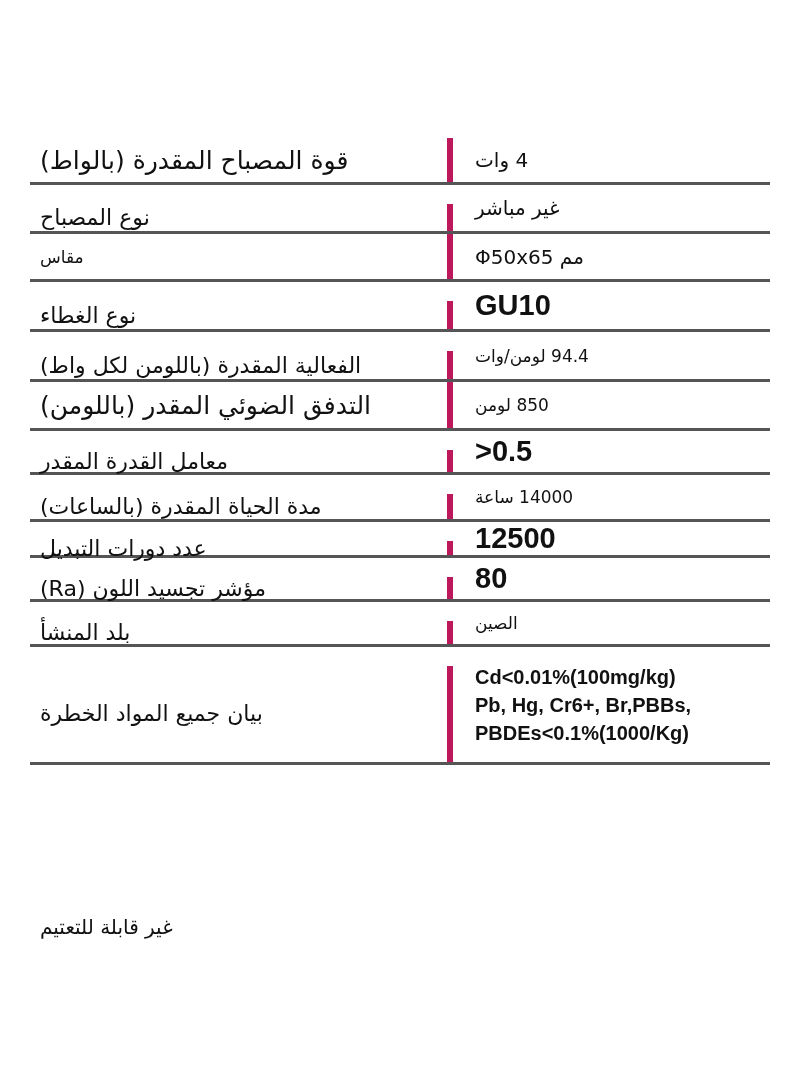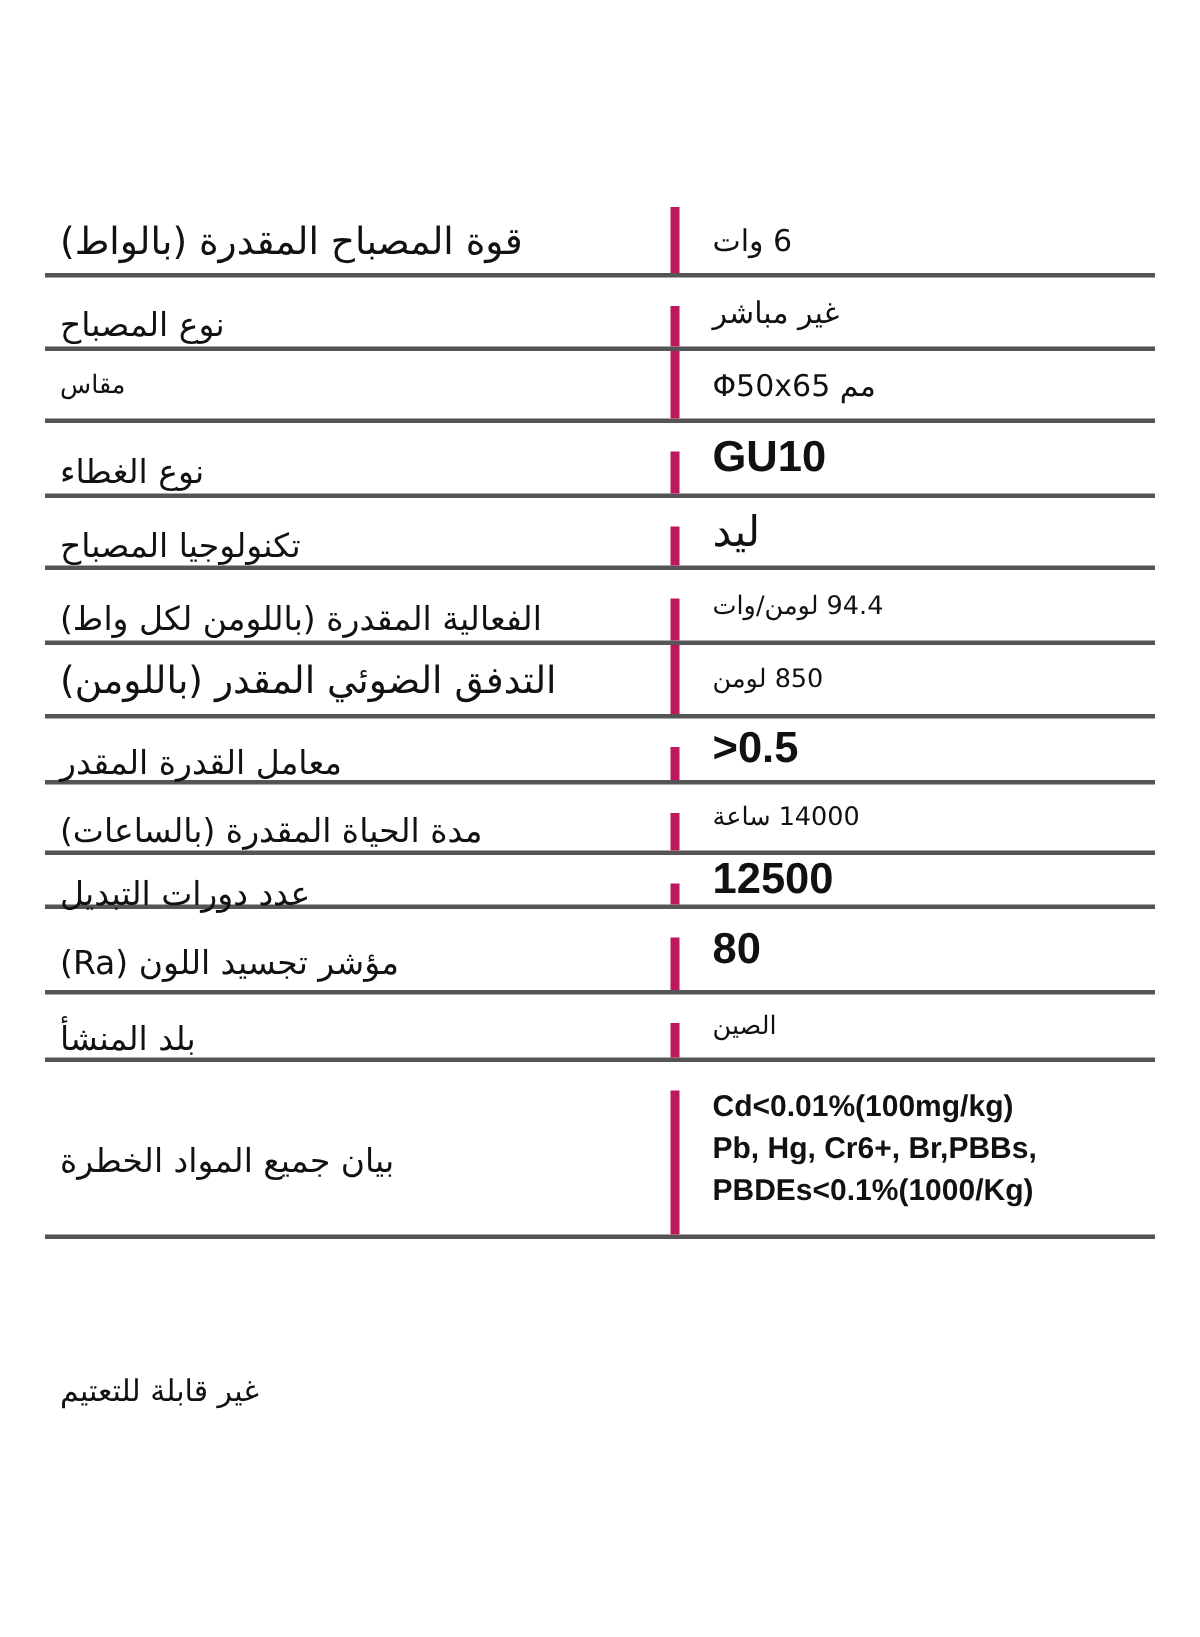--- a/index.html
+++ b/index.html
@@ -101,21 +101,21 @@
 </head>
 <body>
 
 <div class="spec-table">
 
   <div class="row first" style="height:47px">
     <div class="cell-label lbl-lg">
         <span class="txt">قوة المصباح المقدرة (بالواط)</span>
       </div>
     <div class="cell-value val-md">
-        <span class="txt">6 وات</span>
+        <span class="txt">4 وات</span>
       </div>
   </div>
 
   <div class="row" style="height:49px">
     <div class="cell-label lbl-md">
         <span class="txt">نوع المصباح</span>
       </div>
     <div class="cell-value val-md">
         <span class="txt">غير مباشر</span>
       </div>
@@ -132,28 +132,20 @@
 
   <div class="row" style="height:50px">
     <div class="cell-label lbl-md">
         <span class="txt">نوع الغطاء</span>
       </div>
     <div class="cell-value val-bold">
         <span class="txt" style="direction:ltr">GU10</span>
       </div>
   </div>
 
-  <div class="row" style="height:48px">
-    <div class="cell-label lbl-md">
-        <span class="txt">تكنولوجيا المصباح</span>
-      </div>
-    <div class="cell-value" style="font-size:28px">
-        <span class="txt">ليد</span>
-      </div>
-  </div>
 
   <div class="row" style="height:50px">
     <div class="cell-label lbl-md">
         <span class="txt">الفعالية المقدرة (باللومن لكل واط)</span>
       </div>
     <div class="cell-value val-sm">
         <span class="txt">94.4 لومن/وات</span>
       </div>
   </div>
 
@@ -187,21 +179,21 @@
 
   <div class="row" style="height:36px">
     <div class="cell-label lbl-md">
         <span class="txt">عدد دورات التبديل</span>
       </div>
     <div class="cell-value val-bold">
         <span class="txt" style="direction:ltr">12500</span>
       </div>
   </div>
 
-  <div class="row" style="height:57px">
+  <div class="row" style="height:44px">
     <div class="cell-label lbl-md">
         <span class="txt">مؤشر تجسيد اللون (Ra)</span>
       </div>
     <div class="cell-value val-bold">
         <span class="txt" style="direction:ltr">80</span>
       </div>
   </div>
 
   <div class="row" style="height:45px">
     <div class="cell-label lbl-md">

